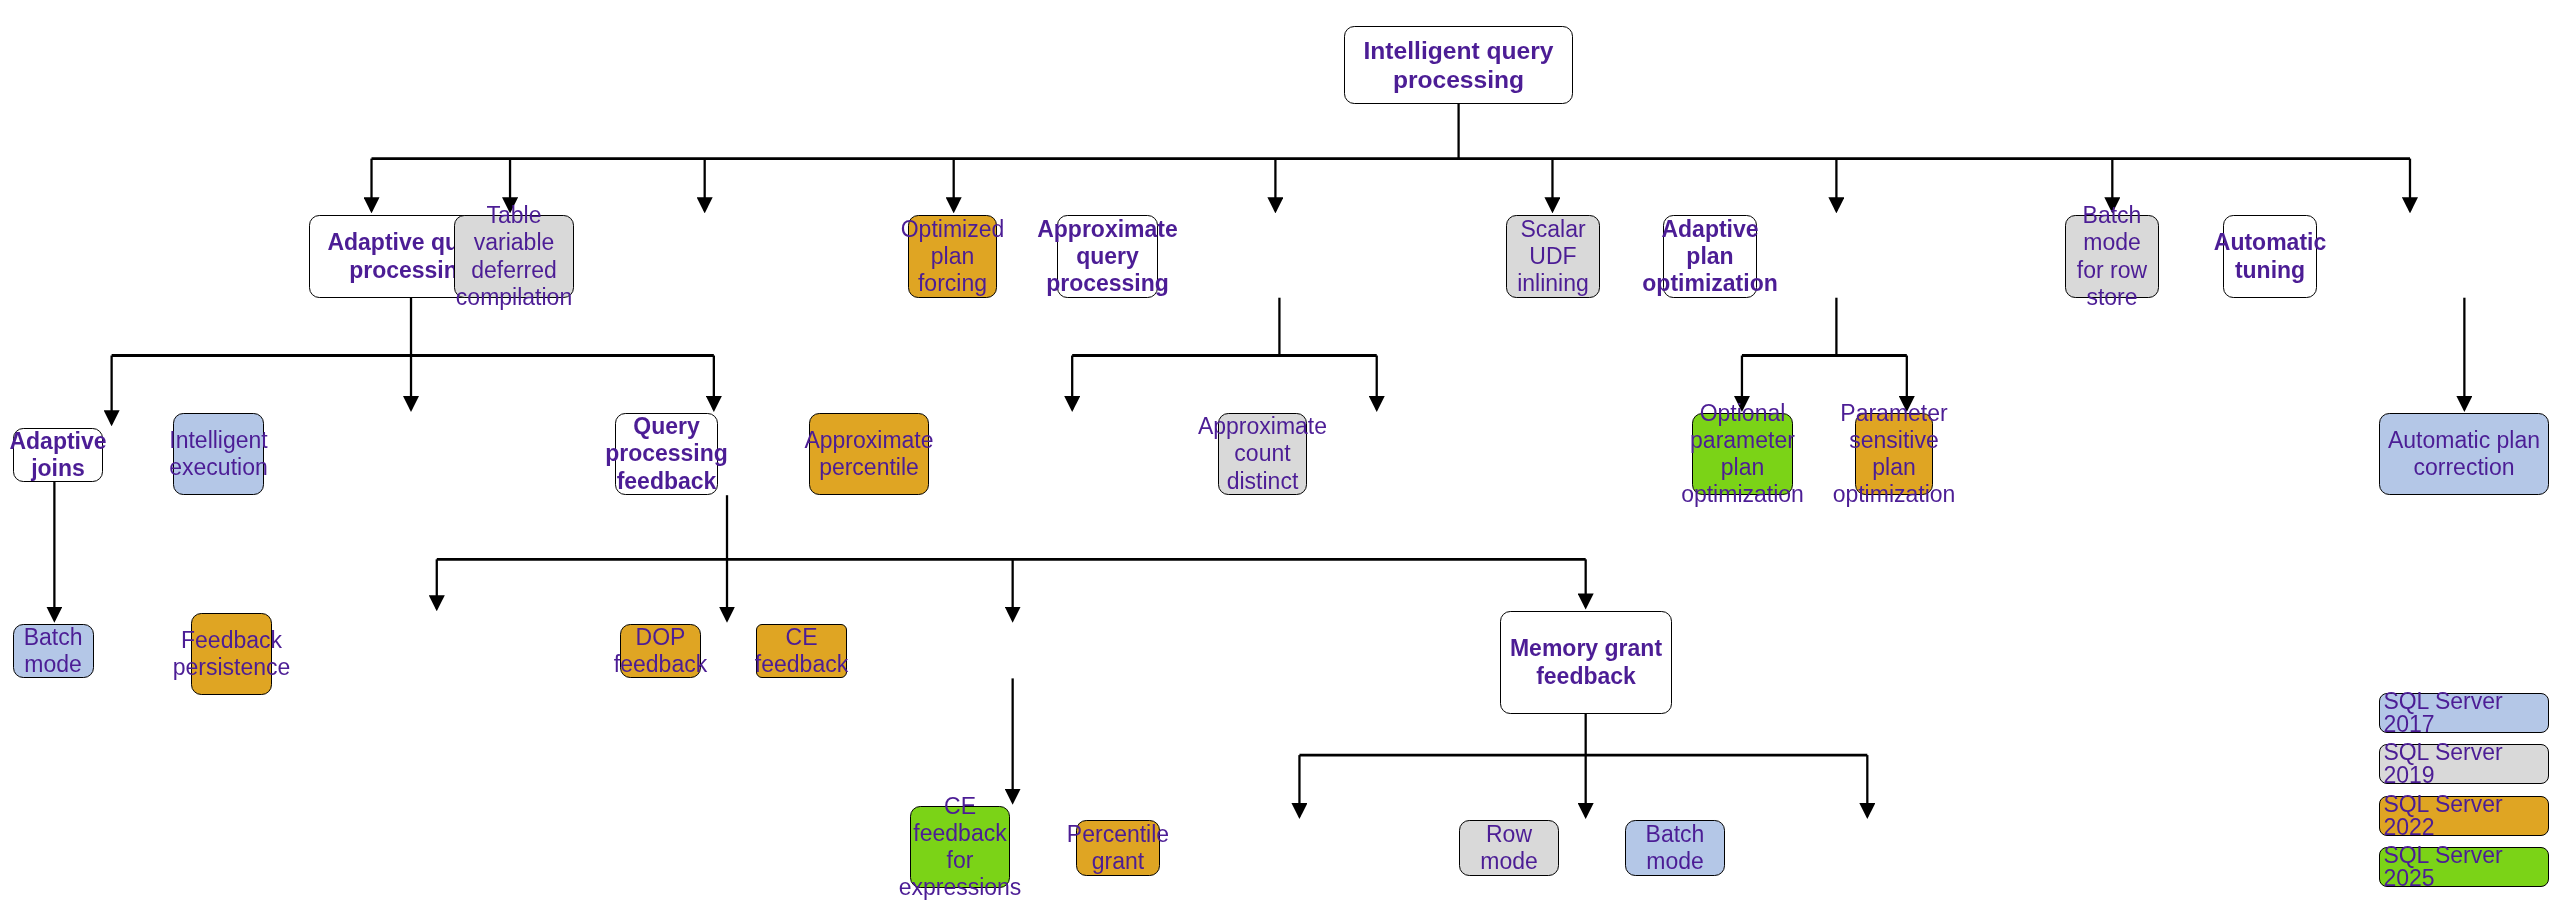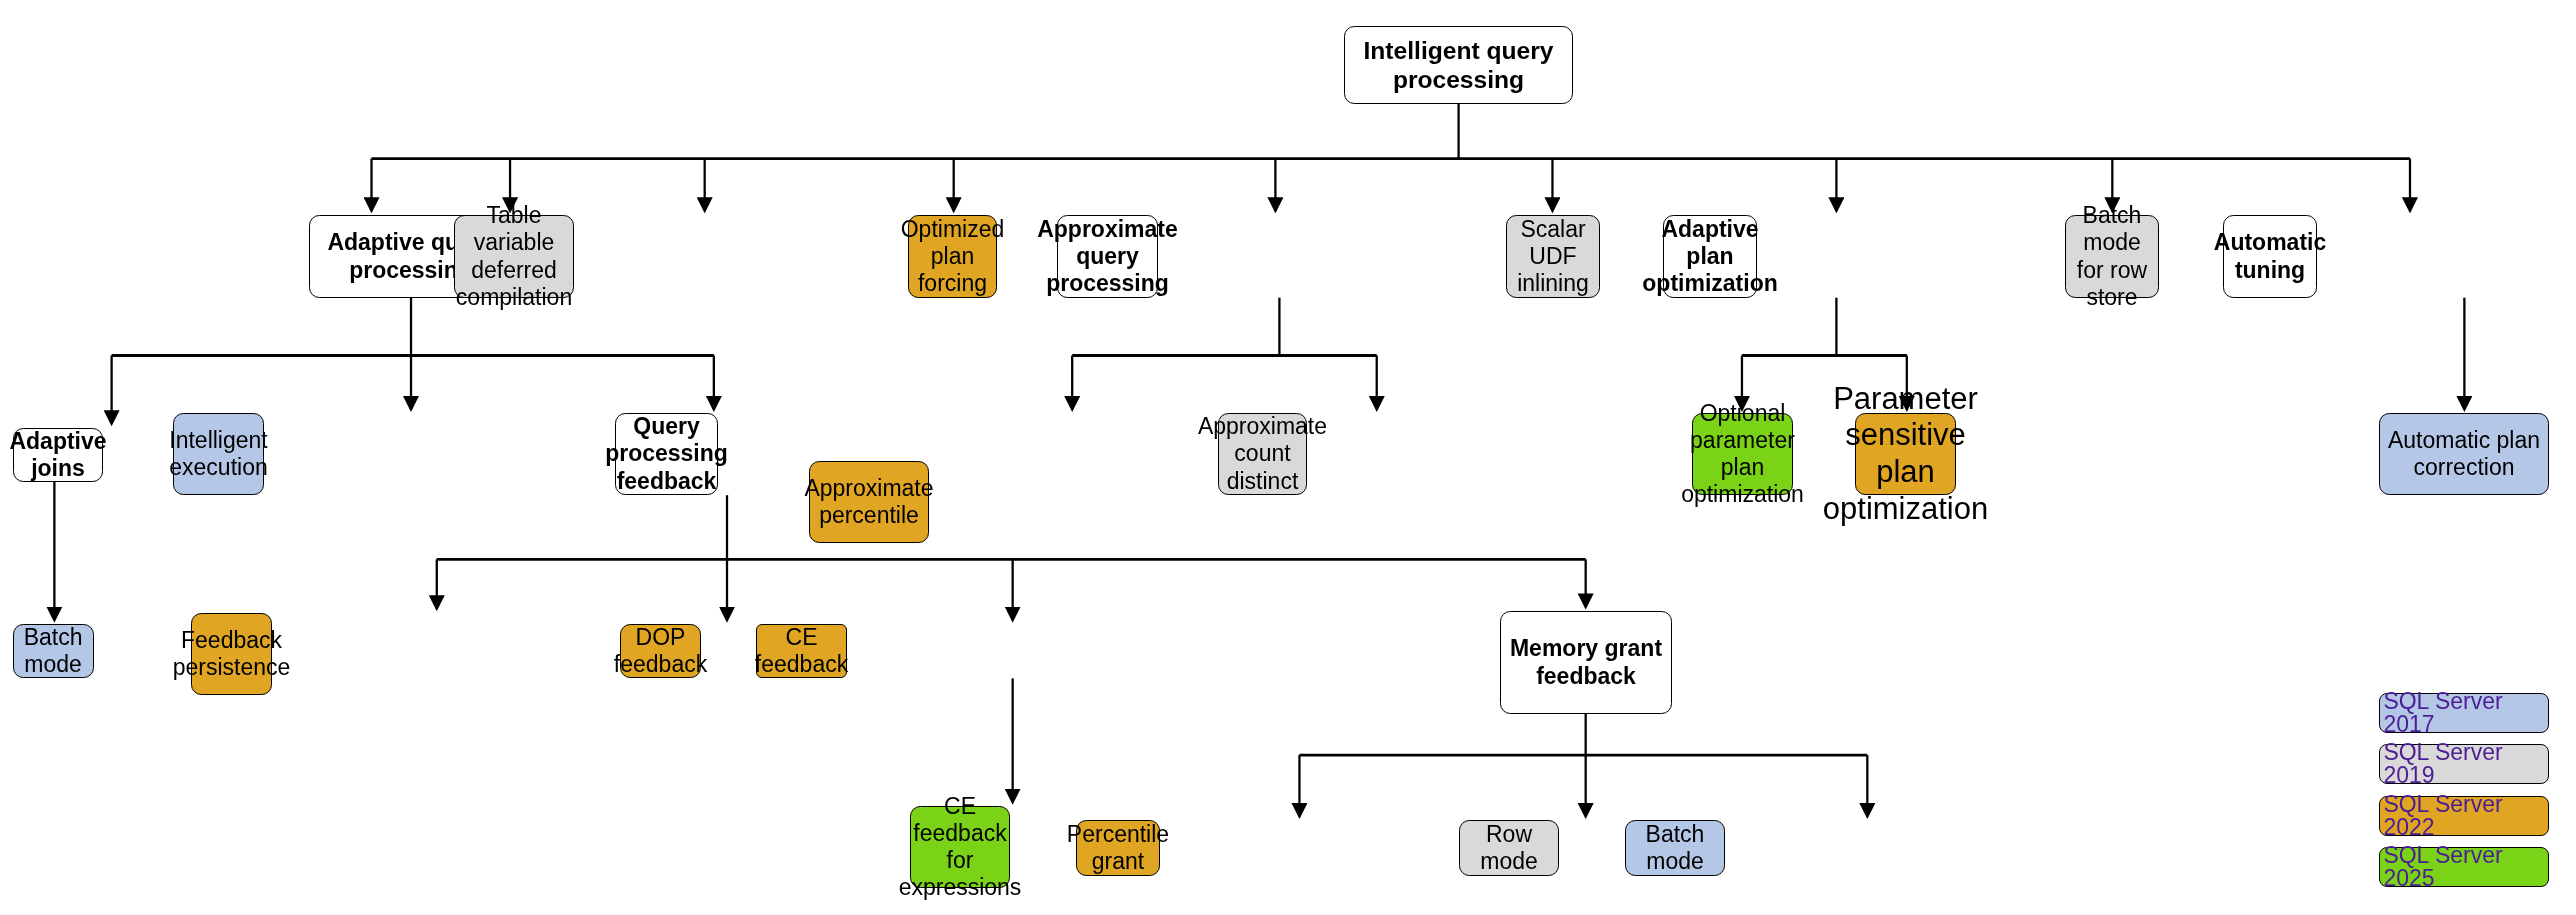--- a/index.html
+++ b/index.html
@@ -1,21 +1,21 @@
 <!DOCTYPE html>
 <html style="font-size:9.2px"><head>
 <meta charset="utf-8">
 <style>
   html,body{margin:0;padding:0;background:#ffffff;}
   #stage{position:relative;width:2576px;height:916px;background:#ffffff;
          font-family:"Liberation Sans",sans-serif;overflow:hidden;}
   #edges{position:absolute;left:0;top:0;width:2576px;height:916px;pointer-events:none;}
   .node{position:absolute;box-sizing:border-box;display:flex;align-items:center;
         justify-content:center;text-align:center;border:1.7px solid #000000;
-        border-radius:10.3px;background:#ffffff;color:#000000;line-height:1.18;
+        border-radius:10.3px;background:#ffffff;color:#4c1d95;line-height:1.18;
         padding:2.3px 4.6px;font-weight:400;}
   .node.bold{font-weight:700;}
   .legend-item{position:absolute;box-sizing:border-box;display:flex;align-items:center;
         justify-content:center;border:1.7px solid #000000;border-radius:8px;
         color:#4c1d95;line-height:1;padding:1.1px 3.4px;}
 </style>
 </head>
 <body>
 
 <div id="stage">
@@ -108,30 +108,30 @@
       </div>
       <div class="node bold" style="left: 13px; top: 428px; width: 90px; height: 54px; font-size: 23px; background: rgb(255, 255, 255);">
         <span>Adaptive joins</span>
       </div>
       <div class="node" style="left: 173px; top: 413px; width: 91px; height: 82px; font-size: 23px; background: rgb(180, 199, 231);">
         <span>Intelligent execution</span>
       </div>
       <div class="node bold" style="left: 615px; top: 413px; width: 103px; height: 82px; font-size: 23px; background: rgb(255, 255, 255);">
         <span>Query processing feedback</span>
       </div>
-      <div class="node" style="left: 809px; top: 413px; width: 120px; height: 82px; font-size: 23px; background: rgb(223, 165, 35); margin-top: 48px;">
+      <div class="node" style="left: 809px; top: 413px; width: 120px; height: 82px; font-size: 23px; background: rgb(223, 165, 35);">
         <span>Approximate percentile</span>
       </div>
       <div class="node" style="left: 1218px; top: 413px; width: 89px; height: 82px; font-size: 23px; background: rgb(217, 217, 217);">
         <span>Approximate count distinct</span>
       </div>
       <div class="node" style="left: 1692px; top: 413px; width: 101px; height: 82px; font-size: 23px; background: rgb(123, 211, 23);">
         <span>Optional parameter plan optimization</span>
       </div>
-      <div class="node" style="left: 1855px; top: 413px; width: 101px; height: 82px; font-size: 31px; background: rgb(223, 165, 35);">
+      <div class="node" style="left: 1855px; top: 413px; width: 78px; height: 82px; font-size: 23px; background: rgb(223, 165, 35);">
         <span>Parameter sensitive plan optimization</span>
       </div>
       <div class="node" style="left: 2379px; top: 413px; width: 170px; height: 82px; font-size: 23px; background: rgb(180, 199, 231);">
         <span>Automatic plan correction</span>
       </div>
       <div class="node" style="left: 12.6px; top: 624px; width: 81px; height: 54px; font-size: 23px; background: rgb(180, 199, 231);">
         <span>Batch mode</span>
       </div>
       <div class="node" style="left: 169px; top: 613px; width: 81px; height: 82px; font-size: 23px; background: rgb(223, 165, 35); margin-left: 22px;">
         <span>Feedback persistence</span>

